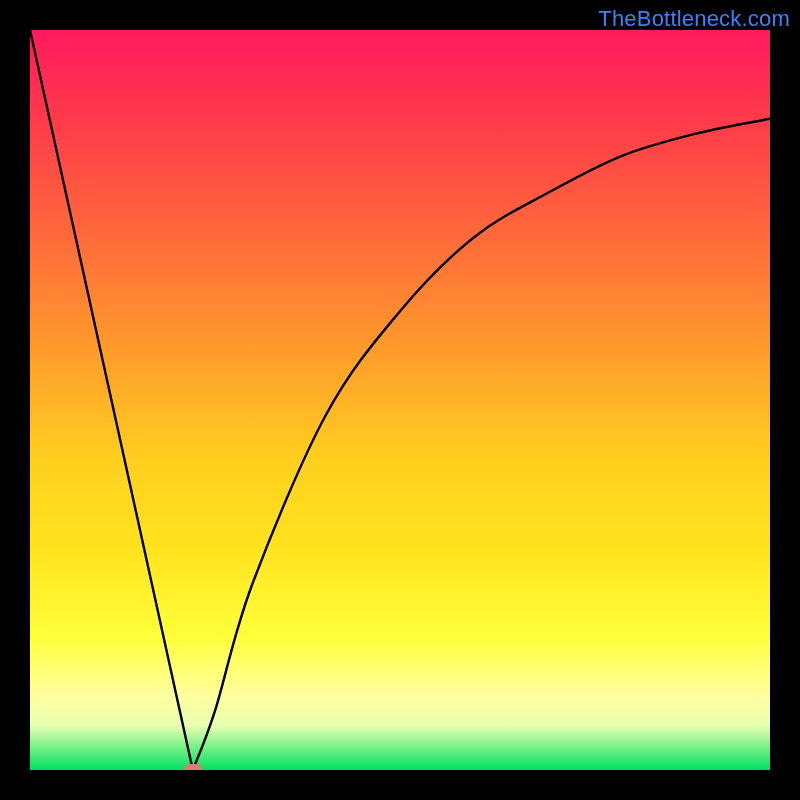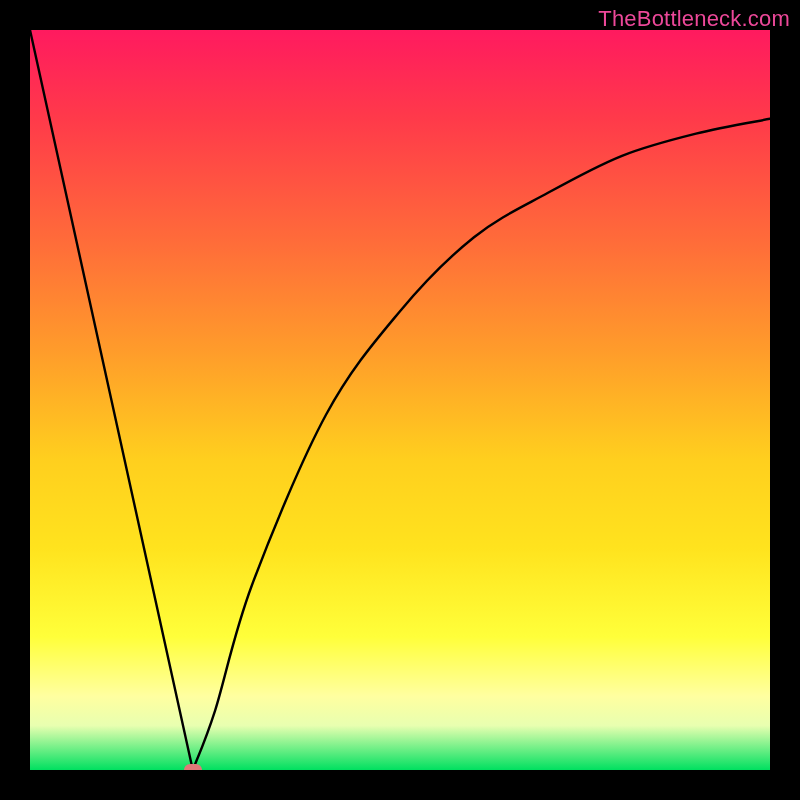--- a/index.html
+++ b/index.html
@@ -44,21 +44,21 @@
       #ffff3a 82%,
       #ffffa0 90%,
       #e8ffb0 94%,
       #00e060 100%
     );
   }
   .watermark {
     position: absolute;
     top: 6px;
     right: 10px;
-    color: #ec4899;
+    color: #3b82f6;
     font-size: 22px;
     font-weight: 500;
     letter-spacing: 0.2px;
   }
   svg.curve {
     position: absolute;
     left: 0;
     top: 0;
     width: 740px;
     height: 740px;

